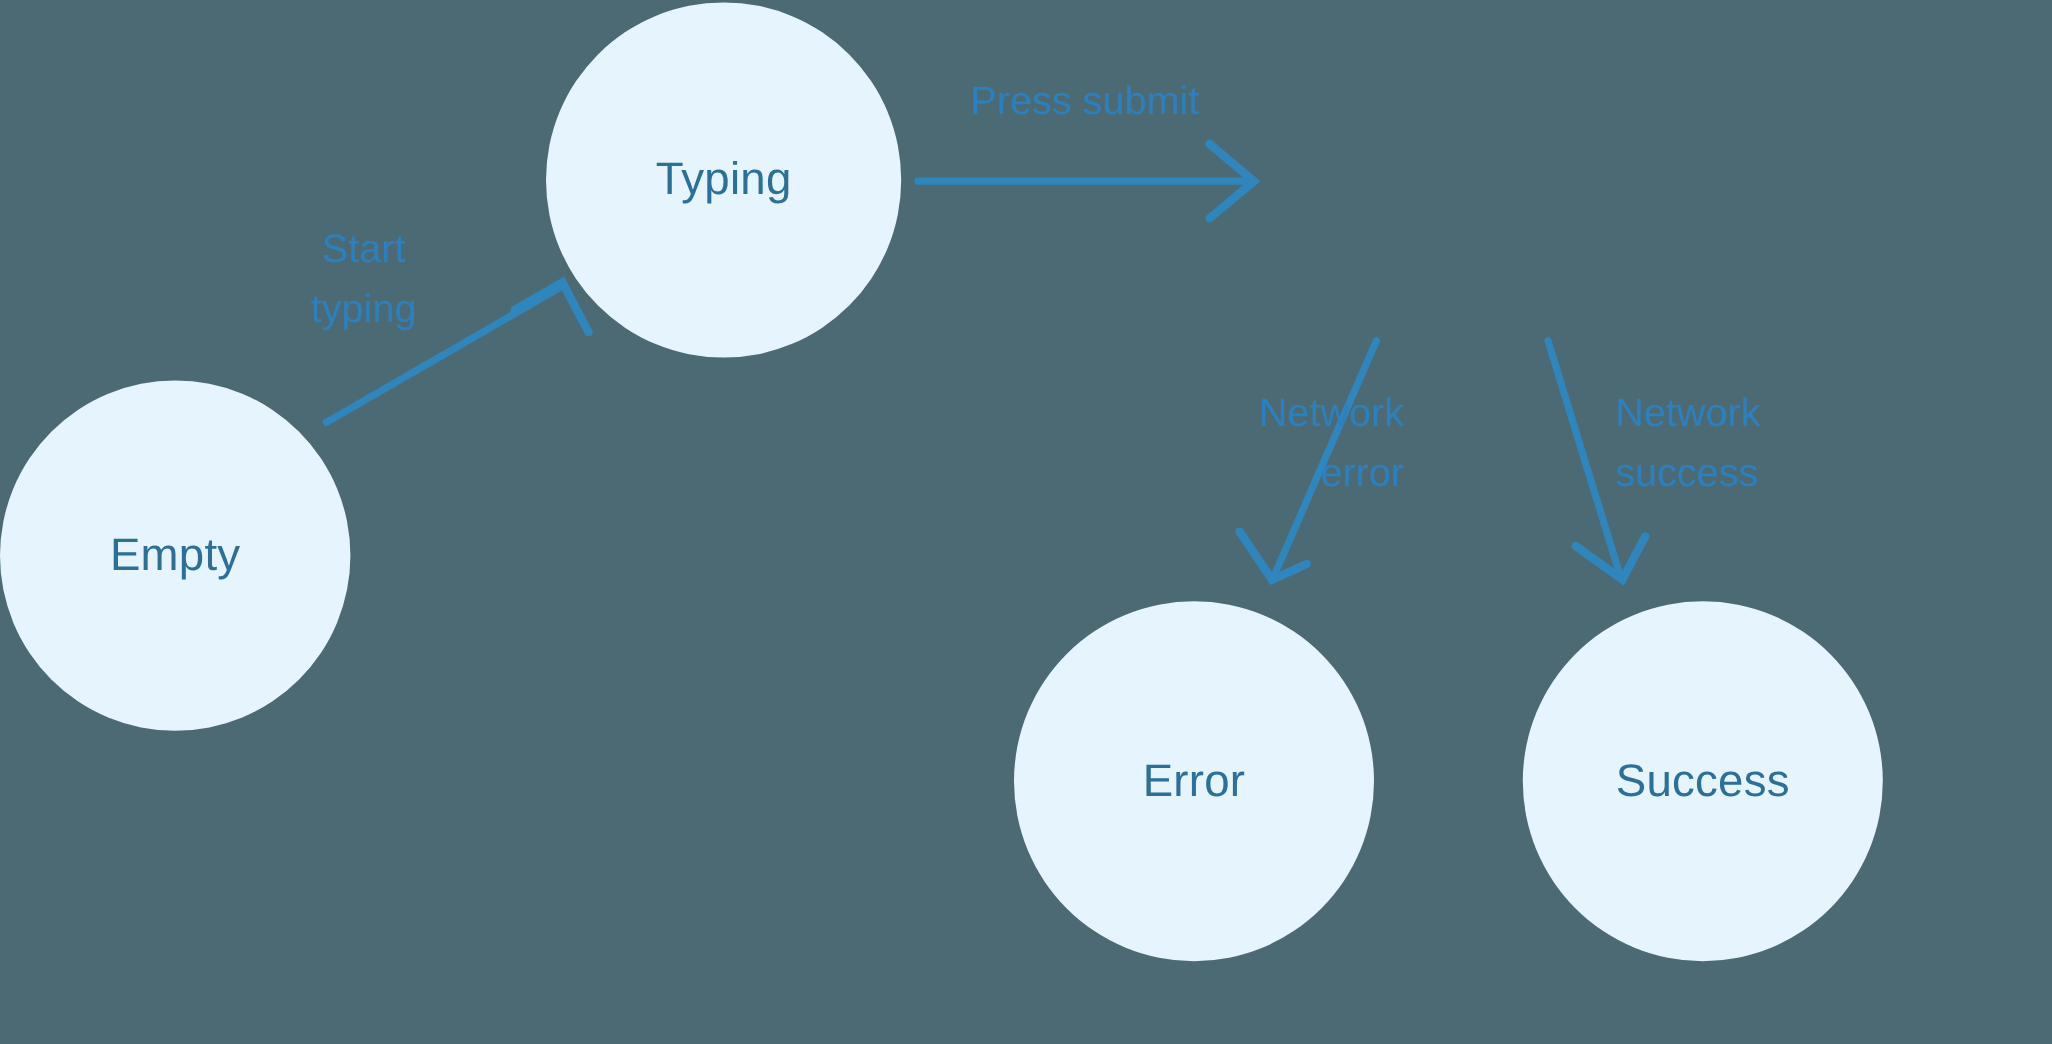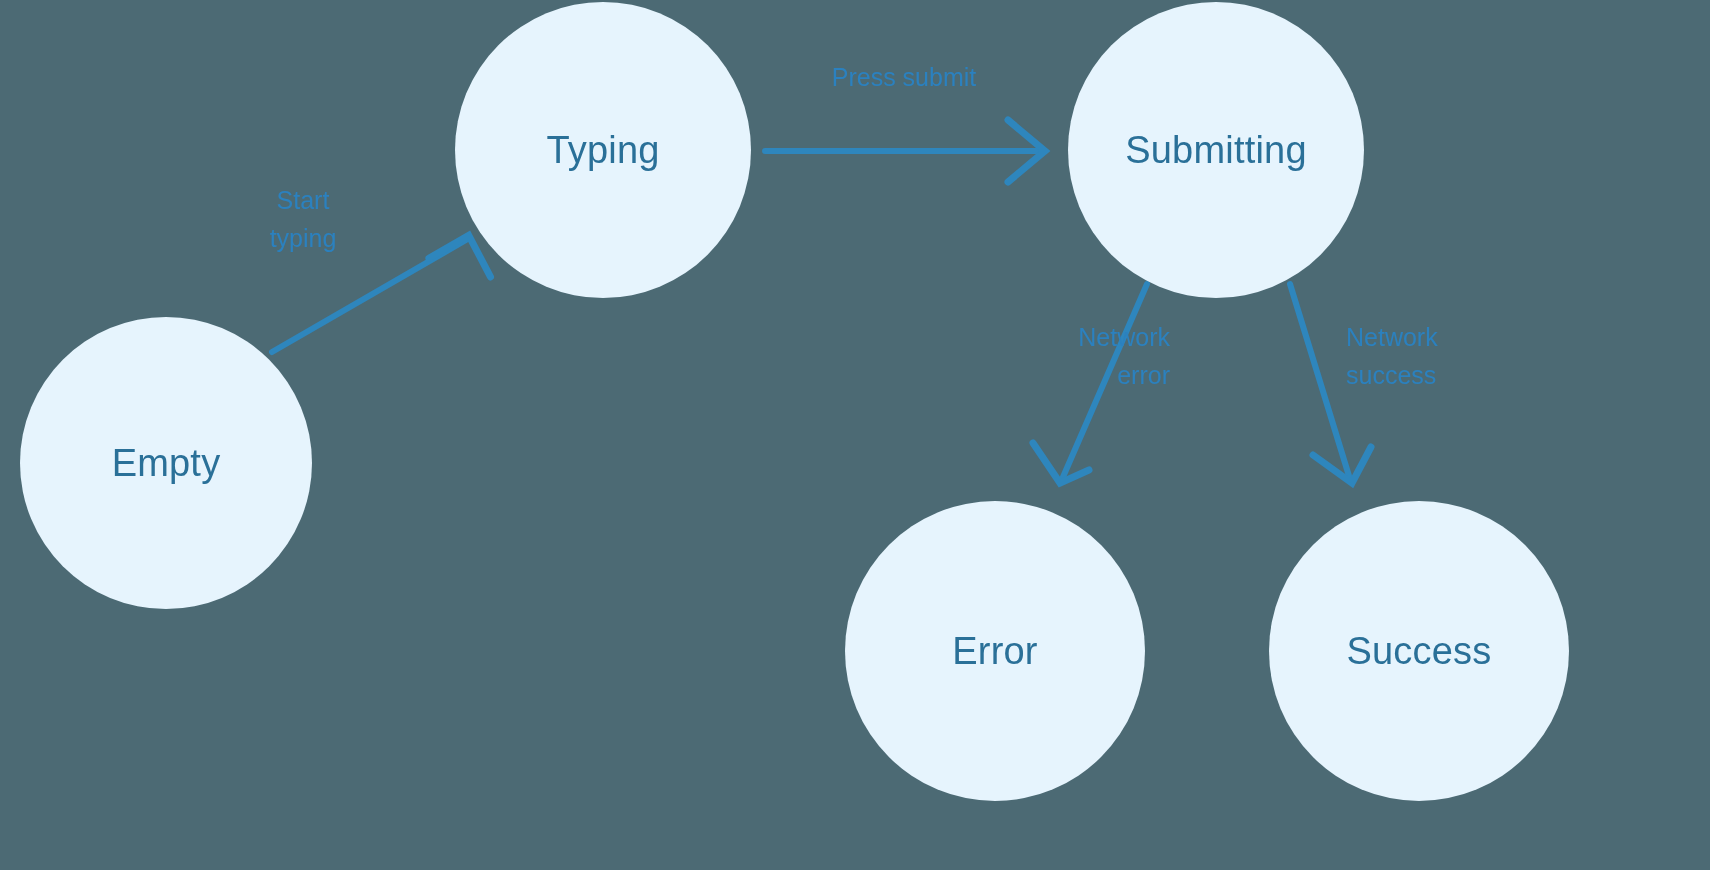--- a/index.html
+++ b/index.html
@@ -35,21 +35,21 @@
     font-size: 38px;
     font-weight: 400;
     color: #2a7098;
     letter-spacing: 0.2px;
     white-space: nowrap;
     user-select: none;
   }
   .edge-label {
     position: absolute;
     font-family: "Liberation Sans", sans-serif;
-    font-size: 25px;
+    font-size: 33px;
     font-weight: 400;
     color: #2b81bf;
     line-height: 1.5;
     white-space: pre-line;
     user-select: none;
   }
   .edge-label.center { text-align: center; }
   .edge-label.right  { text-align: right; }
   .edge-label.left   { text-align: left; }
 </style>
@@ -74,31 +74,28 @@
       <line x1="1147" y1="284" x2="1063" y2="477" stroke="#2e86bd" stroke-width="6" stroke-linecap="round"></line>
       <polyline points="1033,443 1060,483 1089,470" fill="none" stroke="#2e86bd" stroke-width="7" stroke-linecap="round" stroke-linejoin="miter"></polyline>
     </g>
 
     <g>
       <line x1="1290" y1="284" x2="1349" y2="476" stroke="#2e86bd" stroke-width="6" stroke-linecap="round"></line>
       <polyline points="1313,455 1352,483 1371,447" fill="none" stroke="#2e86bd" stroke-width="7" stroke-linecap="round" stroke-linejoin="miter"></polyline>
     </g>
   </svg>
 
-  <div class="node-circle" style="left:20px; top:317px; width:292px; height:292px;">
+  <div class="node-circle" style="left:0; top:317px; width:292px; height:292px;">
     <span class="node-label">Empty</span>
   </div>
 
   <div class="node-circle" style="left:455px; top:2px; width:296px; height:296px;">
     <span class="node-label">Typing</span>
   </div>
 
-  <div class="node-circle" style="left:1068px; top:2px; width:296px; height:296px;">
-    <span class="node-label">Submitting</span>
-  </div>
 
   <div class="node-circle" style="left:845px; top:501px; width:300px; height:300px;">
     <span class="node-label">Error</span>
   </div>
 
   <div class="node-circle" style="left:1269px; top:501px; width:300px; height:300px;">
     <span class="node-label">Success</span>
   </div>
 
   <div class="edge-label center" style="left:228px; top:182px; width:150px;">Start

